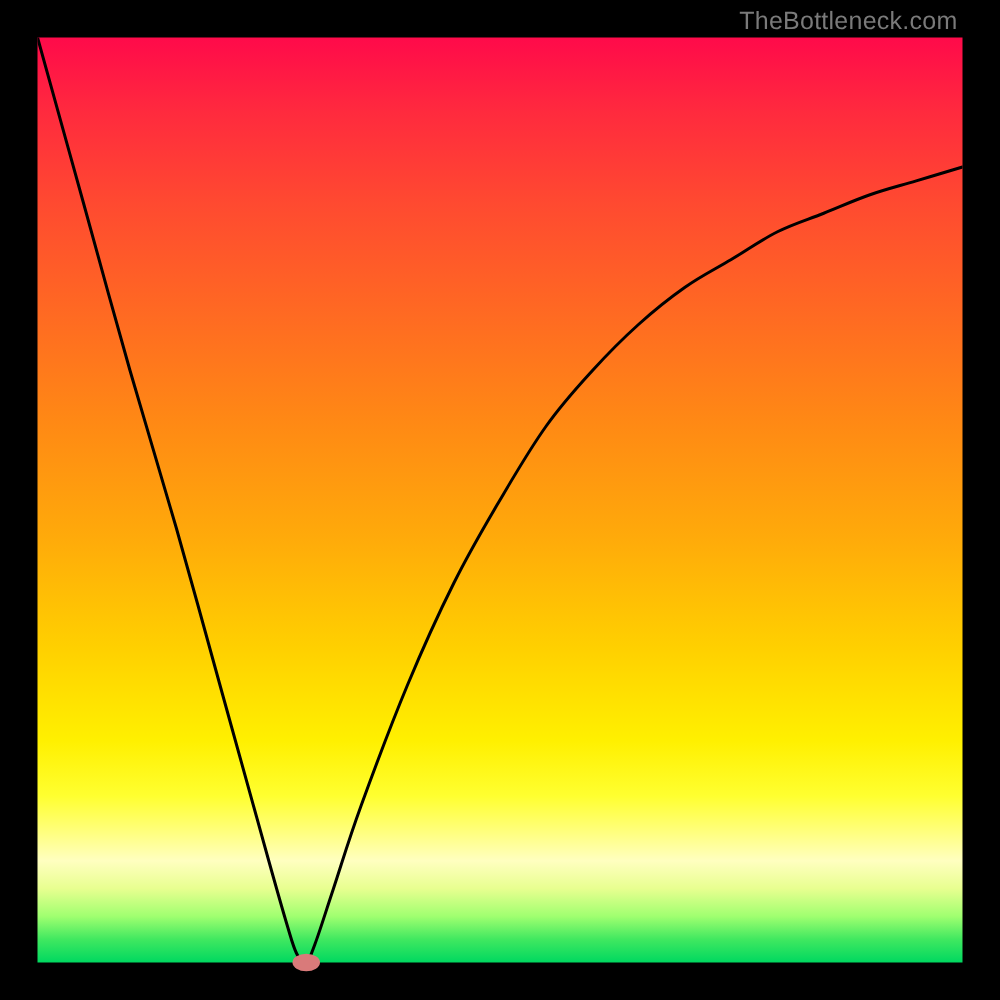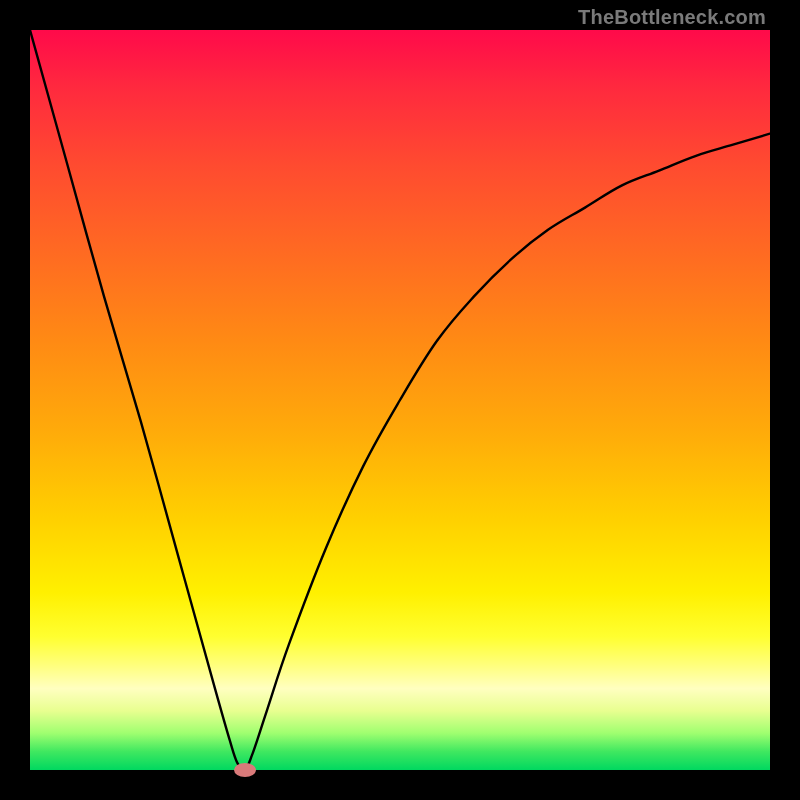--- a/index.html
+++ b/index.html
@@ -42,21 +42,21 @@
       #40e860 97.5%,
       #00d860 100%
     );
   }
   .watermark {
     position: absolute;
     top: 6px;
     right: 34px;
     color: #7a7a7a;
     font-size: 20px;
-    font-weight: 700;
+    font-weight: 400;
     letter-spacing: 0.2px;
     user-select: none;
   }
   svg.curve {
     position: absolute;
     left: 0;
     top: 0;
     width: 740px;
     height: 740px;
   }

